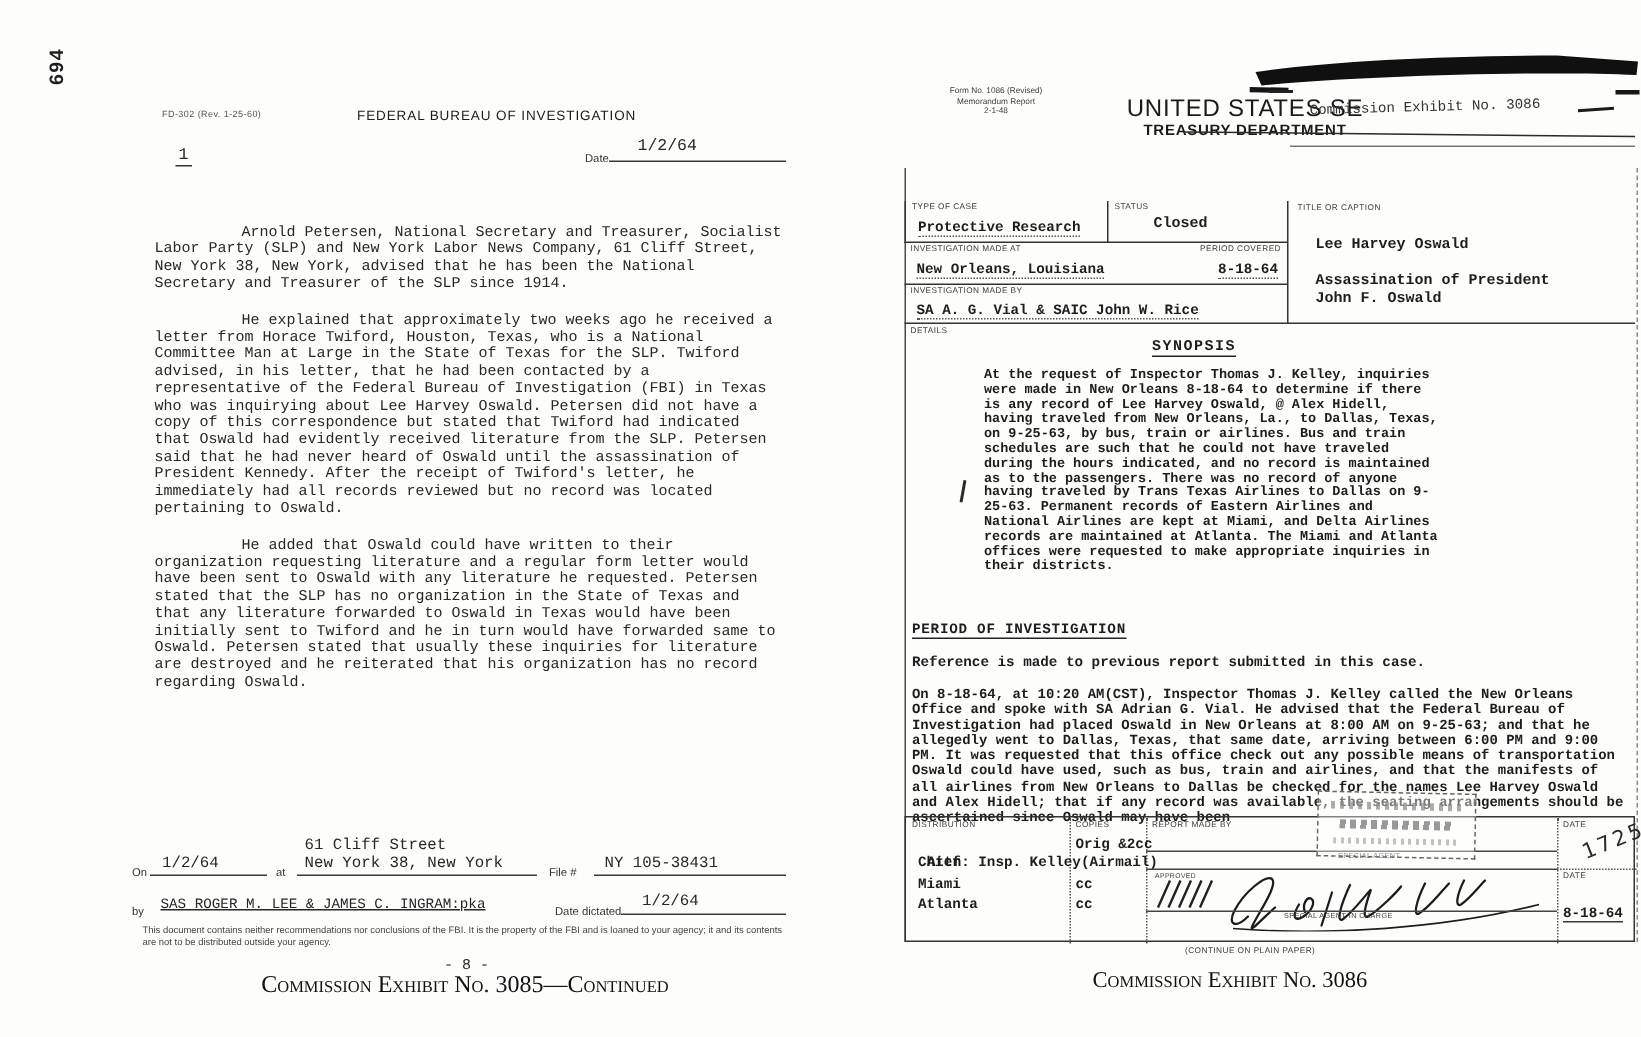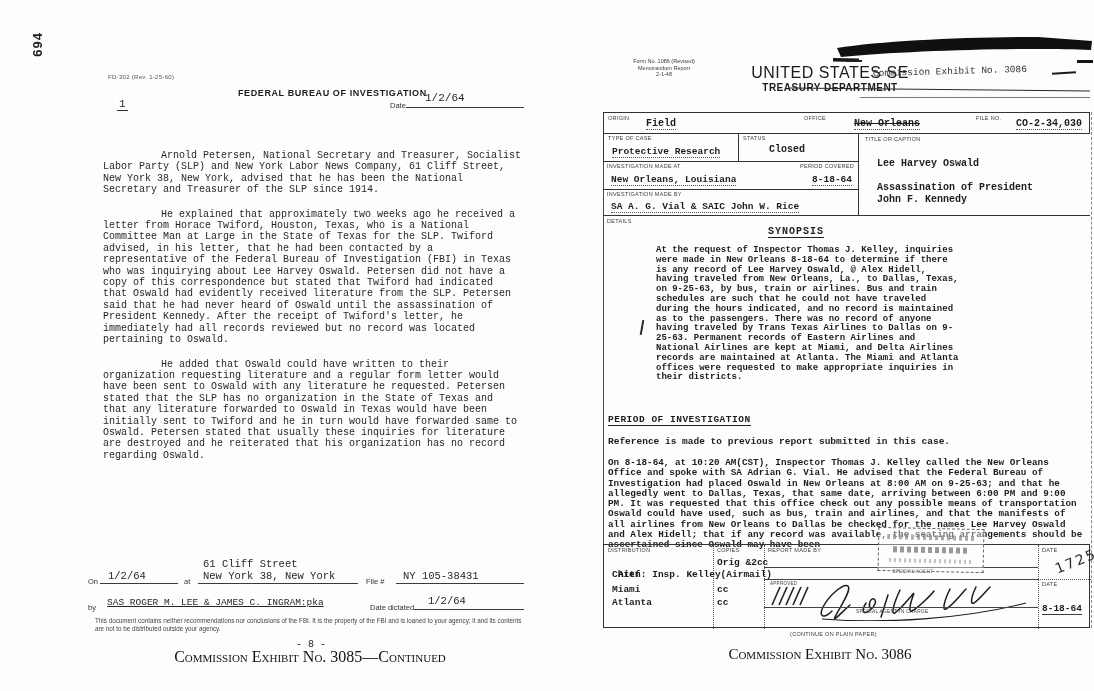--- a/index.html
+++ b/index.html
@@ -21,21 +21,21 @@
 </style>
 </head>
 <body>
 
 <div id="page">
 
   <div class="abs vert694" style="left:30px;top:32px;">694</div>
 
   <div class="abs tinylabel" style="left:108px;top:74px;font-size:6px;color:#555;">FD-302 (Rev. 1-25-60)</div>
 
-  <div class="abs" style="left:238px;top:88px;font-size:9px;font-weight:bold;letter-spacing:.6px;color:#1c1c1c;">FEDERAL BUREAU OF INVESTIGATION</div>
+  <div class="abs" style="left:238px;top:72px;font-size:9px;font-weight:normal;letter-spacing:.6px;color:#1c1c1c;">FEDERAL BUREAU OF INVESTIGATION</div>
 
   <div class="abs mono" style="left:117px;top:98px;font-size:11px;border-bottom:1px solid #333;padding:0 2px;">1</div>
 
   <div class="abs" style="left:390px;top:101px;font-size:7.5px;color:#333;">Date</div>
   <div class="abs mono" style="left:425px;top:92px;font-size:11px;">1/2/64</div>
   <div class="abs" style="left:406px;top:107px;width:118px;height:0;border-bottom:1px solid #3a3a3a;"></div>
 
   <div class="abs mono" style="left:103px;top:150px;width:420px;font-size:10px;line-height:11.4px;text-align:left;">
     <p class="para">Arnold Petersen, National Secretary and Treasurer, Socialist Labor Party (SLP) and New York Labor News Company, 61 Cliff Street, New York 38, New York, advised that he has been the National Secretary and Treasurer of the SLP since 1914.</p>
     <p class="para">He explained that approximately two weeks ago he received a letter from Horace Twiford, Houston, Texas, who is a National Committee Man at Large in the State of Texas for the SLP.  Twiford advised, in his letter, that he had been contacted by a representative of the Federal Bureau of Investigation (FBI) in Texas who was inquirying about Lee Harvey Oswald.  Petersen did not have a copy of this correspondence but stated that Twiford had indicated that Oswald had evidently received literature from the SLP.  Petersen said that he had never heard of Oswald until the assassination of President Kennedy.  After the receipt of Twiford's letter, he immediately had all records reviewed but no record was located pertaining to Oswald.</p>
@@ -84,28 +84,20 @@
     <div style="font-size:10px;font-weight:bold;letter-spacing:.5px;color:#1a1a1a;">TREASURY DEPARTMENT</div>
   </div>
 
   <div class="abs" style="left:790px;top:89px;width:300px;border-top:1.5px solid #2a2a2a;transform:rotate(.6deg);"></div>
   <div class="abs" style="left:860px;top:97px;width:230px;border-top:1px solid #777;"></div>
 
   <div class="abs mono" style="left:873px;top:66px;font-size:9.5px;transform:rotate(-1.6deg);color:#333;">Commission Exhibit No. 3086</div>
 
   <div class="abs" style="left:603px;top:112px;width:487px;height:516px;border-left:1px solid #4a4a4a;border-right:1px dashed #8a8a8a;"></div>
 
-  <div class="cellbox" style="left:603px;top:112px;width:487px;height:22px;border:1px solid #333;">
-    <span class="abs tinylabel" style="left:4px;top:2px;">ORIGIN</span>
-    <span class="abs mono-b u-dot" style="left:42px;top:5px;font-size:10px;">Field</span>
-    <span class="abs tinylabel" style="left:200px;top:2px;">OFFICE</span>
-    <span class="abs mono-b u-dot struck" style="left:250px;top:5px;font-size:10px;">New Orleans</span>
-    <span class="abs tinylabel" style="left:372px;top:2px;">FILE NO.</span>
-    <span class="abs mono-b u-dot" style="left:412px;top:5px;font-size:10px;">CO-2-34,030</span>
-  </div>
 
   <div class="cellbox" style="left:603px;top:134px;width:135px;height:28px;border-left:1px solid #333;border-bottom:1px solid #333;">
     <span class="abs tinylabel" style="left:4px;top:1px;">TYPE OF CASE</span>
     <span class="abs mono-b u-dot" style="left:8px;top:12px;font-size:9.5px;">Protective Research</span>
   </div>
   <div class="cellbox" style="left:738px;top:134px;width:120px;height:28px;border-left:1px solid #333;border-bottom:1px solid #333;">
     <span class="abs tinylabel" style="left:4px;top:1px;">STATUS</span>
     <span class="abs mono-b" style="left:30px;top:10px;font-size:10px;">Closed</span>
   </div>
 
@@ -118,21 +110,21 @@
 
   <div class="cellbox" style="left:603px;top:190px;width:255px;height:26px;border-bottom:1px solid #333;">
     <span class="abs tinylabel" style="left:4px;top:1px;">INVESTIGATION MADE BY</span>
     <span class="abs mono-b u-dot" style="left:8px;top:11px;font-size:9.5px;">SA A. G. Vial &amp; SAIC John W. Rice</span>
   </div>
 
   <div class="cellbox" style="left:858px;top:134px;width:232px;height:82px;border-left:1px solid #333;border-bottom:1px solid #333;">
     <span class="abs tinylabel" style="left:6px;top:2px;">TITLE OR CAPTION</span>
     <span class="abs mono-b" style="left:18px;top:24px;font-size:10px;">Lee Harvey Oswald</span>
     <span class="abs mono-b" style="left:18px;top:48px;font-size:10px;line-height:12px;white-space:pre-line;">Assassination of President
-John F. Kennedy</span>
+John F. Oswald</span>
   </div>
 
   <div class="abs tinylabel" style="left:607px;top:218px;">DETAILS</div>
 
   <div class="abs mono-b" style="left:768px;top:226px;font-size:10px;letter-spacing:1px;border-bottom:1px solid #222;">SYNOPSIS</div>
   <div class="abs mono-b" style="left:656px;top:246px;width:306px;font-size:9px;line-height:9.8px;">At the request of Inspector Thomas J. Kelley, inquiries were made in New Orleans 8-18-64 to determine if there is any record of Lee Harvey Oswald, @ Alex Hidell, having traveled from New Orleans, La., to Dallas, Texas, on 9-25-63, by bus, train or airlines.  Bus and train schedules are such that he could not have traveled during the hours indicated, and no record is maintained as to the passengers.  There was no record of anyone having traveled by Trans Texas Airlines to Dallas on 9-25-63.  Permanent records of Eastern Airlines and National Airlines are kept at Miami, and Delta Airlines records are maintained at Atlanta.  The Miami and Atlanta offices were requested to make appropriate inquiries in their districts.</div>
   <div class="abs" style="left:641px;top:320px;width:2px;height:15px;background:#2c2c2c;transform:rotate(10deg);"></div>
 
   <div class="abs mono-b" style="left:608px;top:414px;font-size:9.5px;letter-spacing:.5px;border-bottom:1px solid #222;">PERIOD OF INVESTIGATION</div>
   <div class="abs mono-b" style="left:608px;top:436px;font-size:9.5px;">Reference is made to previous report submitted in this case.</div>

